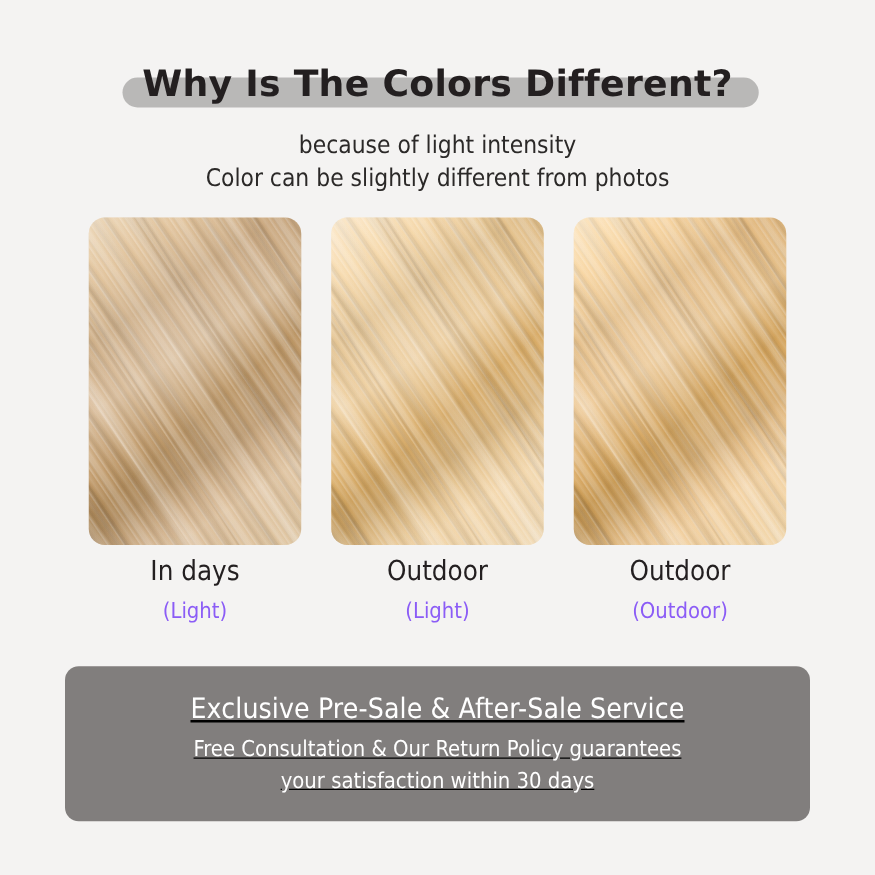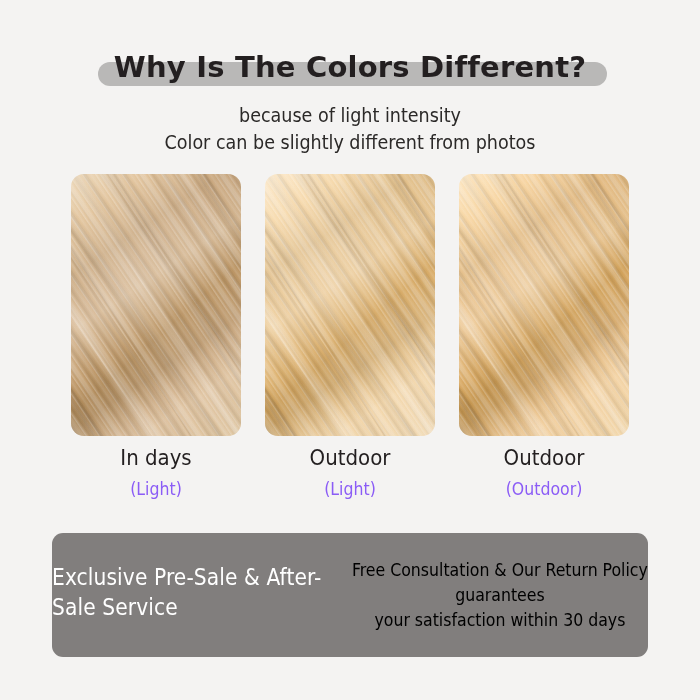--- a/index.html
+++ b/index.html
@@ -211,35 +211,36 @@
   
   .banner {
     position: absolute;
     left: 52px;
     top: 533px;
     width: 596px;
     height: 124px;
     background: #817e7d;
     border-radius: 11px;
     display: flex;
-    flex-direction: row;
+    flex-direction: column;
     align-items: center;
     justify-content: center;
     font-family: "DejaVu Sans Condensed", "Liberation Sans Narrow", "Liberation Sans", sans-serif;
+    text-decoration: underline;
   }
   .banner-title {
     font-size: 22.5px;
     color: #ffffff;
     line-height: 30px;
     letter-spacing: 0.1px;
     margin-bottom: 6px;
   }
   .banner-sub {
     font-size: 17.5px;
-    color: #000000;
+    color: #ffffff;
     line-height: 25px;
     text-align: center;
   }
   .banner-sub .line { display: block; }
 </style>
 </head>
 <body>
 
 <div id="page" style="background: rgb(244, 243, 242); padding-left: 32px;">
 

